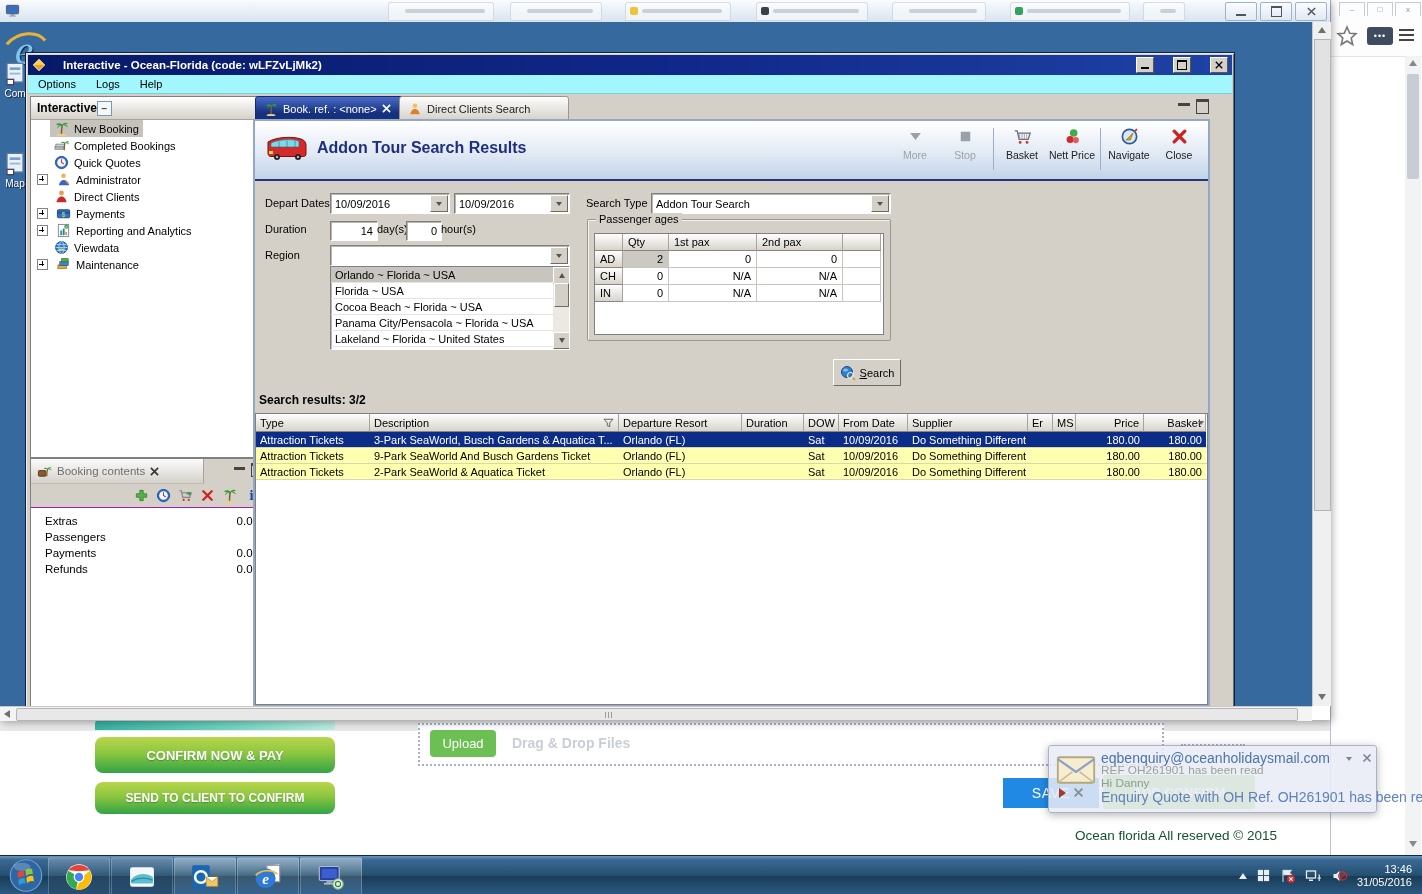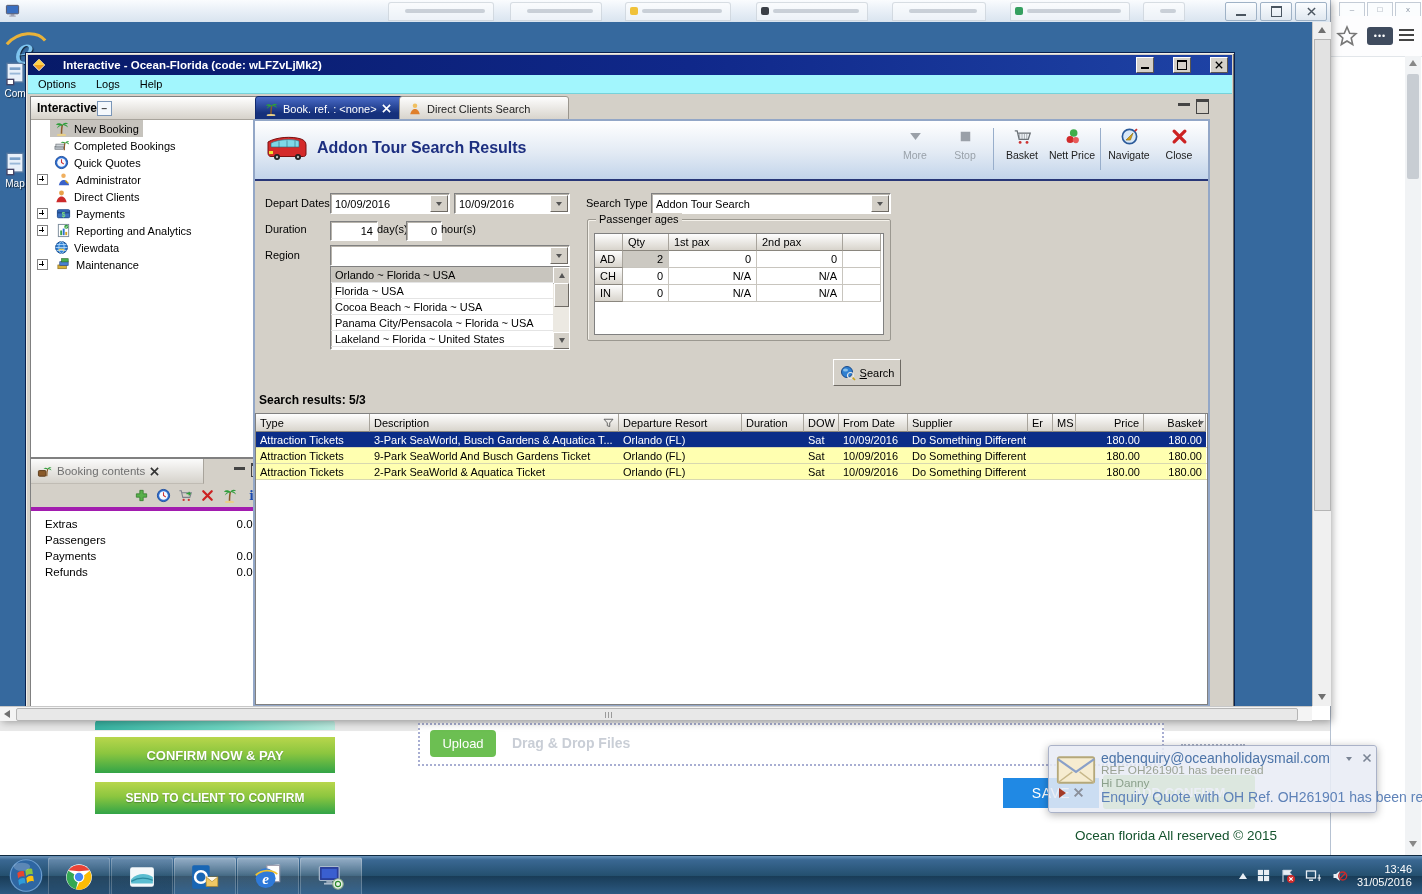--- a/index.html
+++ b/index.html
@@ -22,21 +22,21 @@
   #morebox{position:absolute;left:36px;top:11px;width:26px;height:18px;background:#3f4b5e;border-radius:3px;
            color:#fff;font-size:9px;letter-spacing:1px;display:flex;align-items:center;justify-content:center}
   #hamb{position:absolute;left:68px;top:13px;width:15px}
   #hamb div{height:2px;background:#444;margin-bottom:3px}
   #bscroll{position:absolute;left:1405px;top:56px;width:16px;height:799px;background:#f1f3f5}
   #bscroll .thumb{position:absolute;left:2px;top:18px;width:12px;height:105px;background:#c8cdd3;border-radius:2px}
   
   .gstripe{position:absolute;left:0;top:720px;width:1330px;height:11px;background:#e9e9e9}
   .tealbar{position:absolute;left:95px;top:720px;width:240px;height:10px;border-radius:4px 4px 0 0;
            background:linear-gradient(90deg,#37b3a2,#6fd6c2 55%,#bdeee2)}
-  .cta{position:absolute;left:95px;width:240px;color:#fff;font-weight:bold;text-align:center;border-radius:0;
+  .cta{position:absolute;left:95px;width:240px;color:#fff;font-weight:bold;text-align:center;border-radius:8px;
        background:linear-gradient(180deg,#b8d64c 0%,#8cc63f 45%,#32a447 100%);display:flex;align-items:center;justify-content:center;
        text-shadow:0 1px 1px rgba(0,0,0,.25);cursor:pointer}
   #upzone{position:absolute;left:418px;top:723px;width:742px;height:39px;background:#fff;border:2px dotted #a8aed2}
   #upbtn{position:absolute;left:10px;top:5px;width:66px;height:27px;background:#6cbf52;border-radius:4px;color:#fff;
          font-size:13px;display:flex;align-items:center;justify-content:center}
   #dragdrop{position:absolute;left:92px;top:10px;color:#c9ced6;font-size:14px;font-weight:bold}
   #savebtn{position:absolute;left:1003px;top:778px;width:96px;height:30px;background:#2089e4;color:#fff;font-size:14px;
            display:flex;align-items:center;justify-content:center;letter-spacing:.5px}
   #addanother{position:absolute;left:1103px;top:775px;width:152px;height:34px;background:#98ca5e;border-radius:3px;color:#fff;
            font-weight:bold;font-size:13px;display:flex;align-items:center;justify-content:center}
@@ -91,21 +91,21 @@
   .plusbox .v{left:3.5px;top:1px;width:1px;height:5px}
   .plusspace{width:13px;flex:0 0 13px}
   .hl{display:flex;align-items:center;gap:5px;padding:0 4px;height:17px}
   .hl.sel{background:#c6c3bd}
   #bc{position:absolute;left:4px;top:405px;width:238px;height:247px;background:#d4d0c8;border:1px solid #808080}
   #bc-tab{position:absolute;left:0;top:0;width:160px;height:24px;background:linear-gradient(180deg,#fbfbfb,#d5d2cb);
        border-right:1px solid #a8a49c;border-bottom:1px solid #c0bcb4;display:flex;align-items:center;gap:5px;padding:0 6px;
        color:#6f6f6f;font-size:11.5px}
   #bc-toolbar{position:absolute;left:0;top:24px;right:0;height:24px;display:flex;align-items:center;justify-content:flex-end;
        gap:7px;padding-right:10px}
-  #bc-list{position:absolute;left:0;top:48px;right:0;bottom:0;background:#fff;border-top:4px solid #a21caf;padding-top:5px}
+  #bc-list{position:absolute;left:0;top:48px;right:0;bottom:0;background:#fff;border-top:1px solid #a21caf;padding-top:5px}
   .bcrow{display:flex;justify-content:space-between;align-items:center;height:16px;padding:0 10px 0 14px;font-size:11.5px}
   .flatbtn{color:#444}
   
   #main{position:absolute;left:227px;top:43px;width:925px;height:611px}
   .mtab{position:absolute;top:0;height:23px;display:flex;align-items:center;gap:5px;padding:0 8px;font-size:11px;
         border-radius:3px 3px 0 0}
   #mtab-active{left:2px;width:140px;background:linear-gradient(180deg,#4a6cc8,#15307c 70%);color:#fff;border:1px solid #122a6e}
   #mtab-idle{left:146px;width:152px;background:linear-gradient(180deg,#fdfdfd,#d6d2ca);color:#222;border:1px solid #9a968e}
   #panel{position:absolute;left:0;top:23px;width:953px;height:584px;border:2px solid #93a7c7;background:#d4d0c8}
   #phead{position:absolute;left:0;top:0;width:953px;height:58px;border-bottom:2px solid #273677;
@@ -741,21 +741,21 @@
               <svg width="16" height="16" viewBox="0 0 16 16">
                   <circle cx="7" cy="7" r="5.5" fill="#2f7fd0" stroke="#1a4a8a"></circle>
                   <ellipse cx="5.5" cy="5" rx="2.5" ry="1.6" fill="#9fd0f0" opacity=".8"></ellipse>
                   <circle cx="10.5" cy="10.5" r="3" fill="none" stroke="#e8e8e8" stroke-width="1.2"></circle>
                   <path d="M12.6 12.6L15 15" stroke="#caa017" stroke-width="1.6"></path>
                 </svg>
             </span>
             <span id="searchbtn-label"><u>S</u>earch</span>
           </div>
 
-          <div id="reslabel">Search results: 5/3</div>
+          <div id="reslabel">Search results: 3/2</div>
           <div id="resregion">
             <div class="rgrid" id="res-head">
                 <div class="rhcell">Type</div>
                 <div class="rhcell">Description<span class="ic" style="position: absolute; right: 3px;">
                     <svg viewBox="0 0 16 16" width="13" height="13">
                       <path d="M2.5 4h11L9.5 8.5V13l-3-1V8.5z" fill="none" stroke="#555" stroke-width="1.1"></path>
                     </svg>
                   </span></div>
                 <div class="rhcell">Departure Resort</div>
                 <div class="rhcell">Duration</div>

